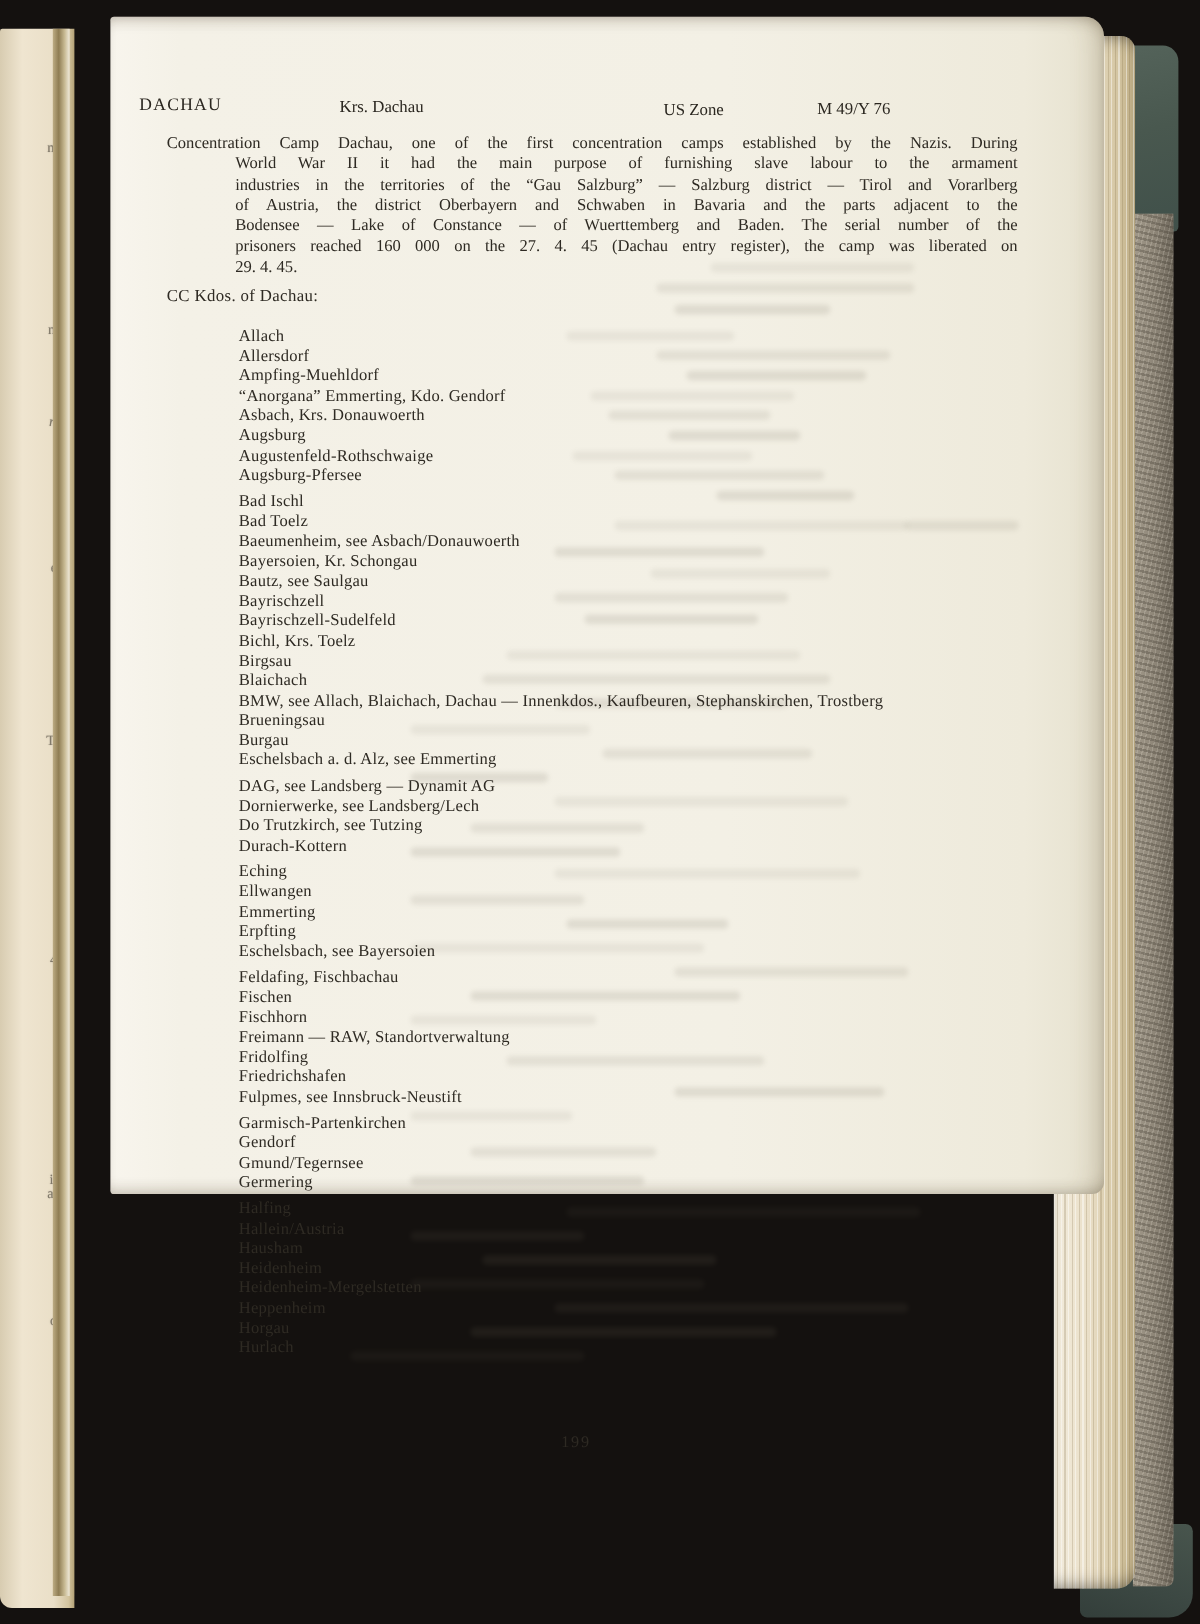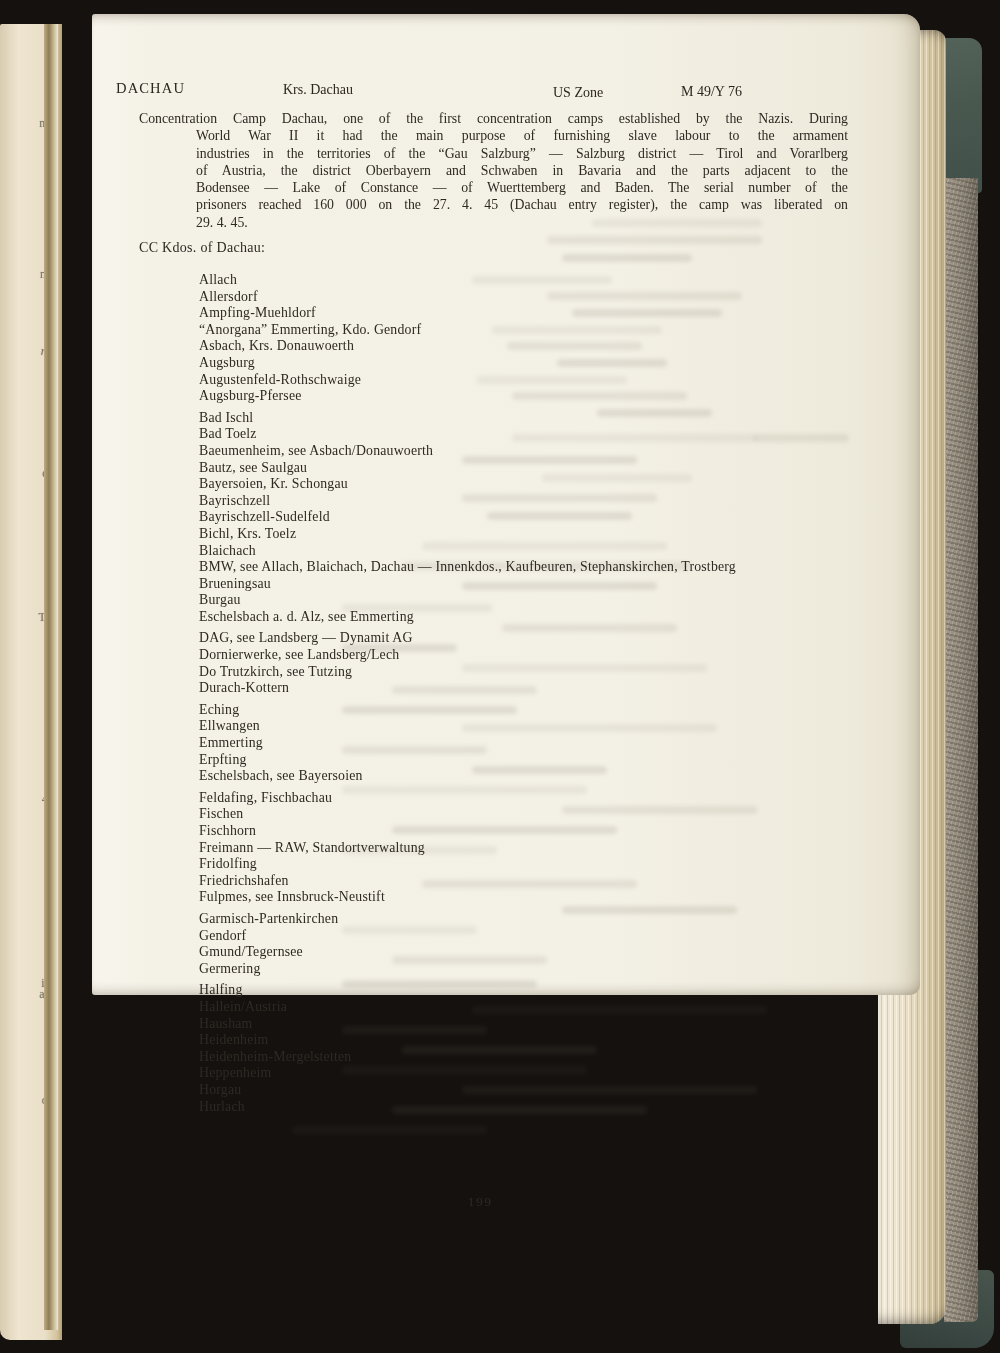--- a/index.html
+++ b/index.html
@@ -198,25 +198,26 @@
           <div class="li">“Anorgana” Emmerting, Kdo. Gendorf</div>
           <div class="li">Asbach, Krs. Donauwoerth</div>
           <div class="li">Augsburg</div>
           <div class="li">Augustenfeld-Rothschwaige</div>
           <div class="li">Augsburg-Pfersee</div>
         </div>
         <div class="group">
           <div class="li">Bad Ischl</div>
           <div class="li">Bad Toelz</div>
           <div class="li">Baeumenheim, see Asbach/Donauwoerth</div>
+          <div class="li">Bayersoien, Kr. Schongau</div>
           <div class="li">Bautz, see Saulgau</div>
-          <div class="li">Bayersoien, Kr. Schongau</div>
           <div class="li">Bayrischzell</div>
           <div class="li">Bayrischzell-Sudelfeld</div>
           <div class="li">Bichl, Krs. Toelz</div>
+          <div class="li">Birgsau</div>
           <div class="li">Blaichach</div>
           <div class="li">BMW, see Allach, Blaichach, Dachau — Innenkdos., Kaufbeuren, Stephanskirchen, Trostberg</div>
           <div class="li">Brueningsau</div>
           <div class="li">Burgau</div>
           <div class="li">Eschelsbach a. d. Alz, see Emmerting</div>
         </div>
         <div class="group">
           <div class="li">DAG, see Landsberg — Dynamit AG</div>
           <div class="li">Dornierwerke, see Landsberg/Lech</div>
           <div class="li">Do Trutzkirch, see Tutzing</div>

